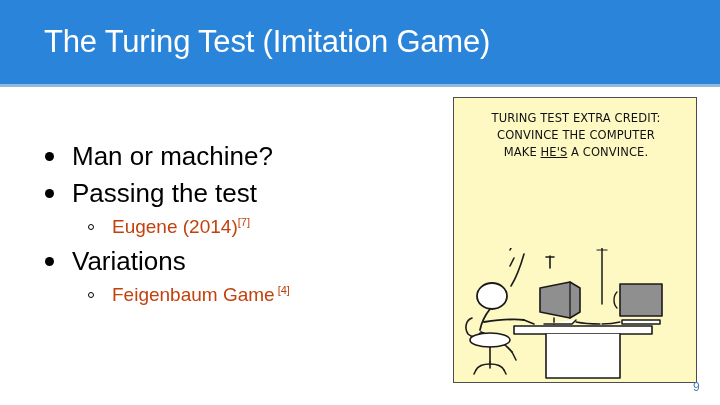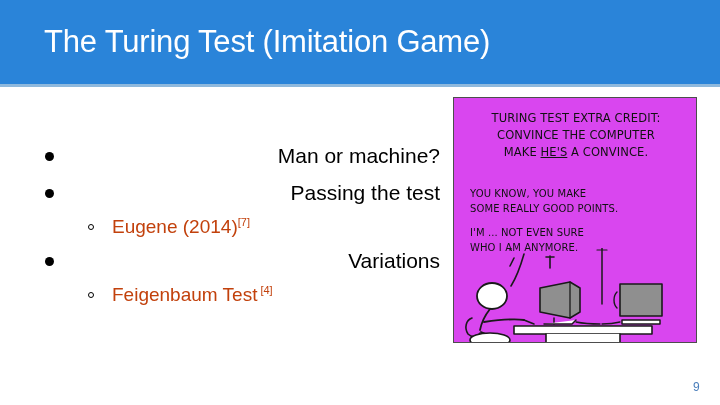--- a/index.html
+++ b/index.html
@@ -56,26 +56,25 @@
   
   .body-list {
     position: absolute;
     left: 40px;
     top: 138px;
     width: 400px;
   }
   .bullet-l1 {
     position: relative;
     padding-left: 32px;
-    font-size: 21px;
+    font-size: 26px;
     color: #000000;
     line-height: 36px;
     margin: 0 0 1px 0;
     white-space: nowrap;
-    text-align: right;
   }
   .bullet-l1 .marker-dot {
     position: absolute;
     left: 5px;
     top: 14px;
     width: 9px;
     height: 9px;
     border-radius: 50%;
     background: #000000;
   }
@@ -104,22 +103,22 @@
     line-height: 0;
   }
   .sup-spaced { margin-left: 3px; }
 
   
   .comic-frame {
     position: absolute;
     left: 453px;
     top: 97px;
     width: 244px;
-    height: 246px;
-    background: #d946ef;
+    height: 286px;
+    background: #fef9c3;
     border: 1.5px solid #4d4d4d;
     box-sizing: border-box;
     overflow: hidden;
   }
   .comic-caption {
     position: absolute;
     left: 0;
     top: 12px;
     width: 244px;
     text-align: center;
@@ -191,40 +190,33 @@
       <span>Eugene (2014)</span><span class="sup">[7]</span>
     </div>
 
     <div class="bullet-l1">
       <span class="marker-dot"></span>
       <span>Variations</span>
     </div>
 
     <div class="bullet-l2">
       <span class="marker-ring"></span>
-      <span>Feigenbaum Test</span><span class="sup sup-spaced">[4]</span>
+      <span>Feigenbaum Game</span><span class="sup sup-spaced">[4]</span>
     </div>
 
   </div>
 
   <div class="comic-frame">
 
     <div class="comic-caption">
       <span class="cap-line">TURING TEST EXTRA CREDIT:</span>
       <span class="cap-line">CONVINCE THE COMPUTER</span>
       <span class="cap-line"><span>MAKE </span><span class="underline-word">HE'S</span><span> A CONVINCE.</span></span>
     </div>
 
-    <div class="comic-dialogue">
-      <span class="dlg-block">YOU KNOW, YOU MAKE</span>
-      <span class="dlg-block">SOME REALLY GOOD POINTS.</span>
-      <span class="dlg-gap"></span>
-      <span class="dlg-block">I'M ... NOT EVEN SURE</span>
-      <span class="dlg-block">WHO I AM ANYMORE.</span>
-    </div>
 
     <svg class="comic-art" viewBox="0 0 244 136" xmlns="http://www.w3.org/2000/svg">
       <g fill="none" stroke="#1a1a1a" stroke-width="1.6" stroke-linecap="round" stroke-linejoin="round">
 
         <path d="M56 2 L60 -6"></path>
         <path d="M56 18 L60 10"></path>
         <path d="M96 20 L96 8"></path>
         <path d="M92 9 L100 9"></path>
 
         <path d="M148 -6 L148 56" stroke-width="1.5"></path>

